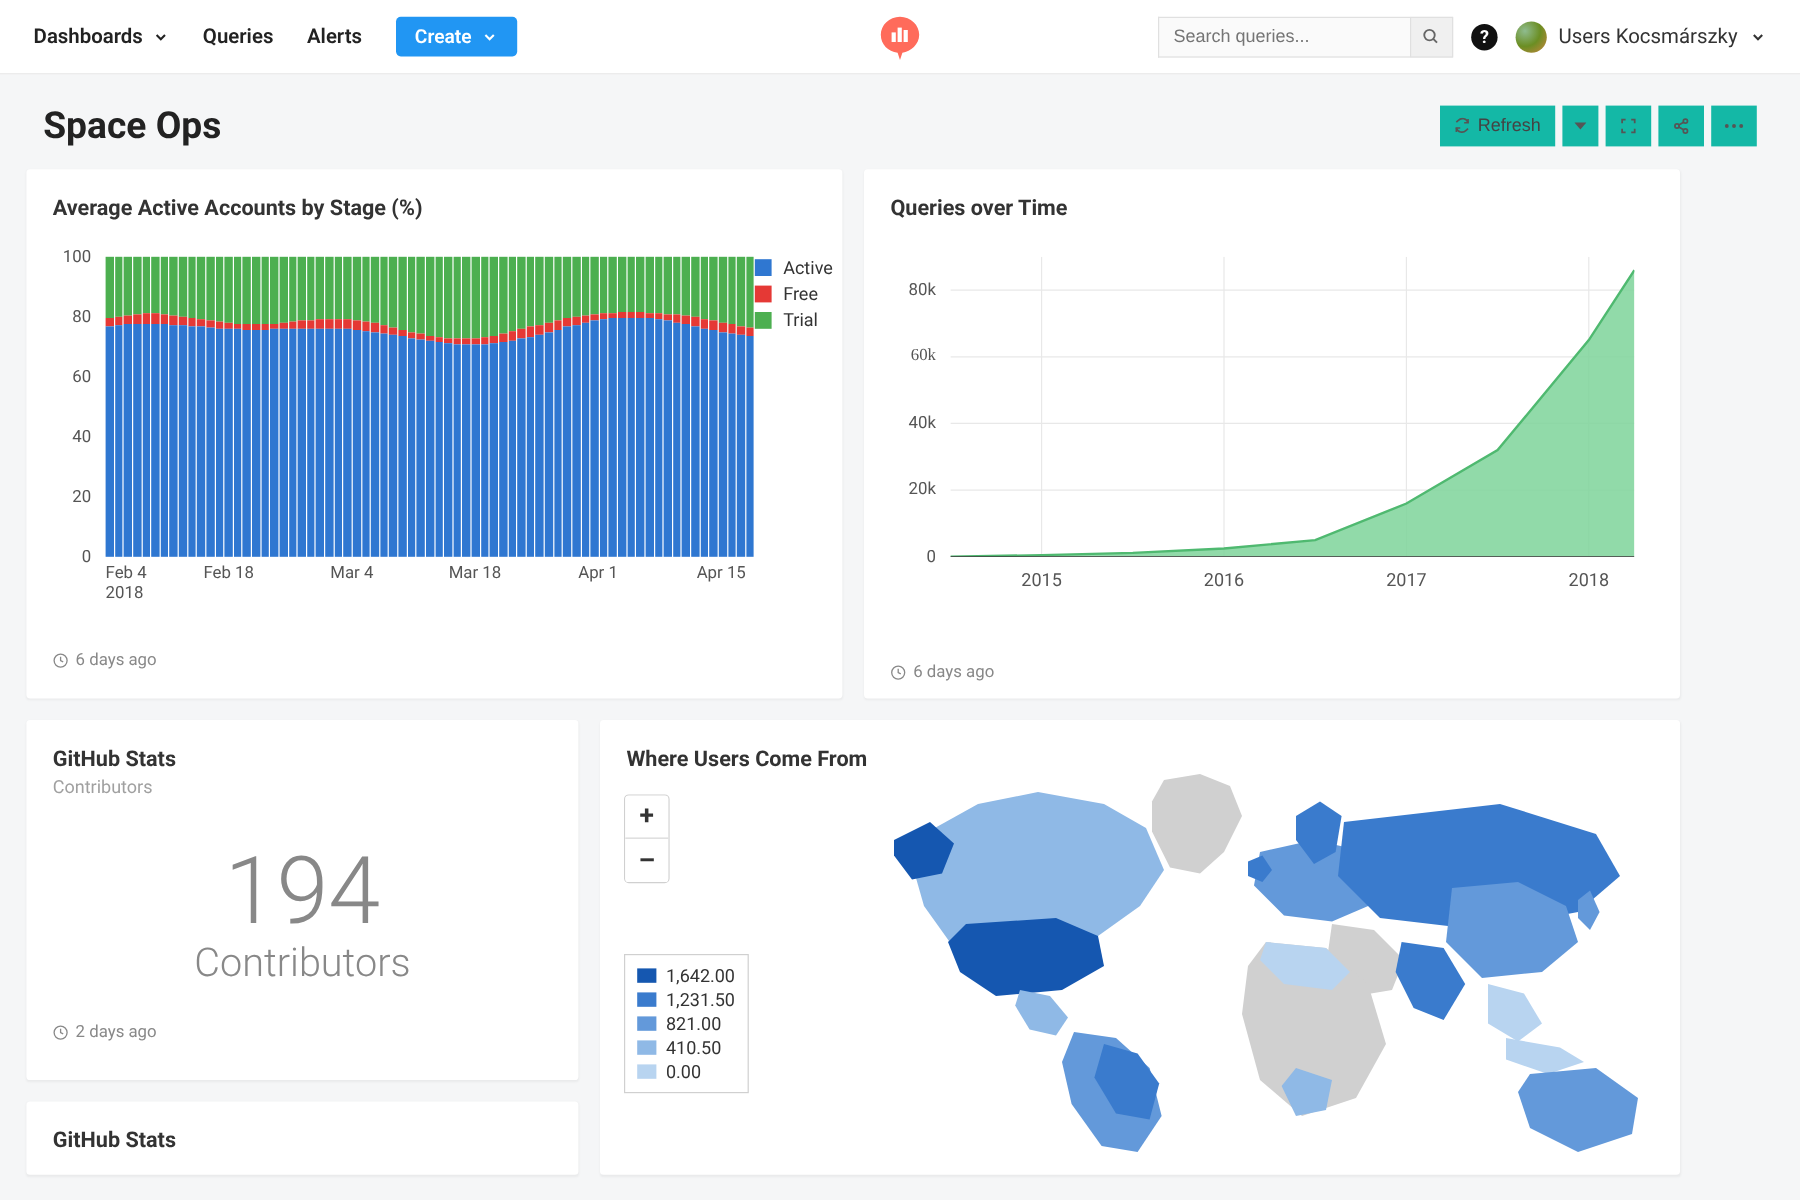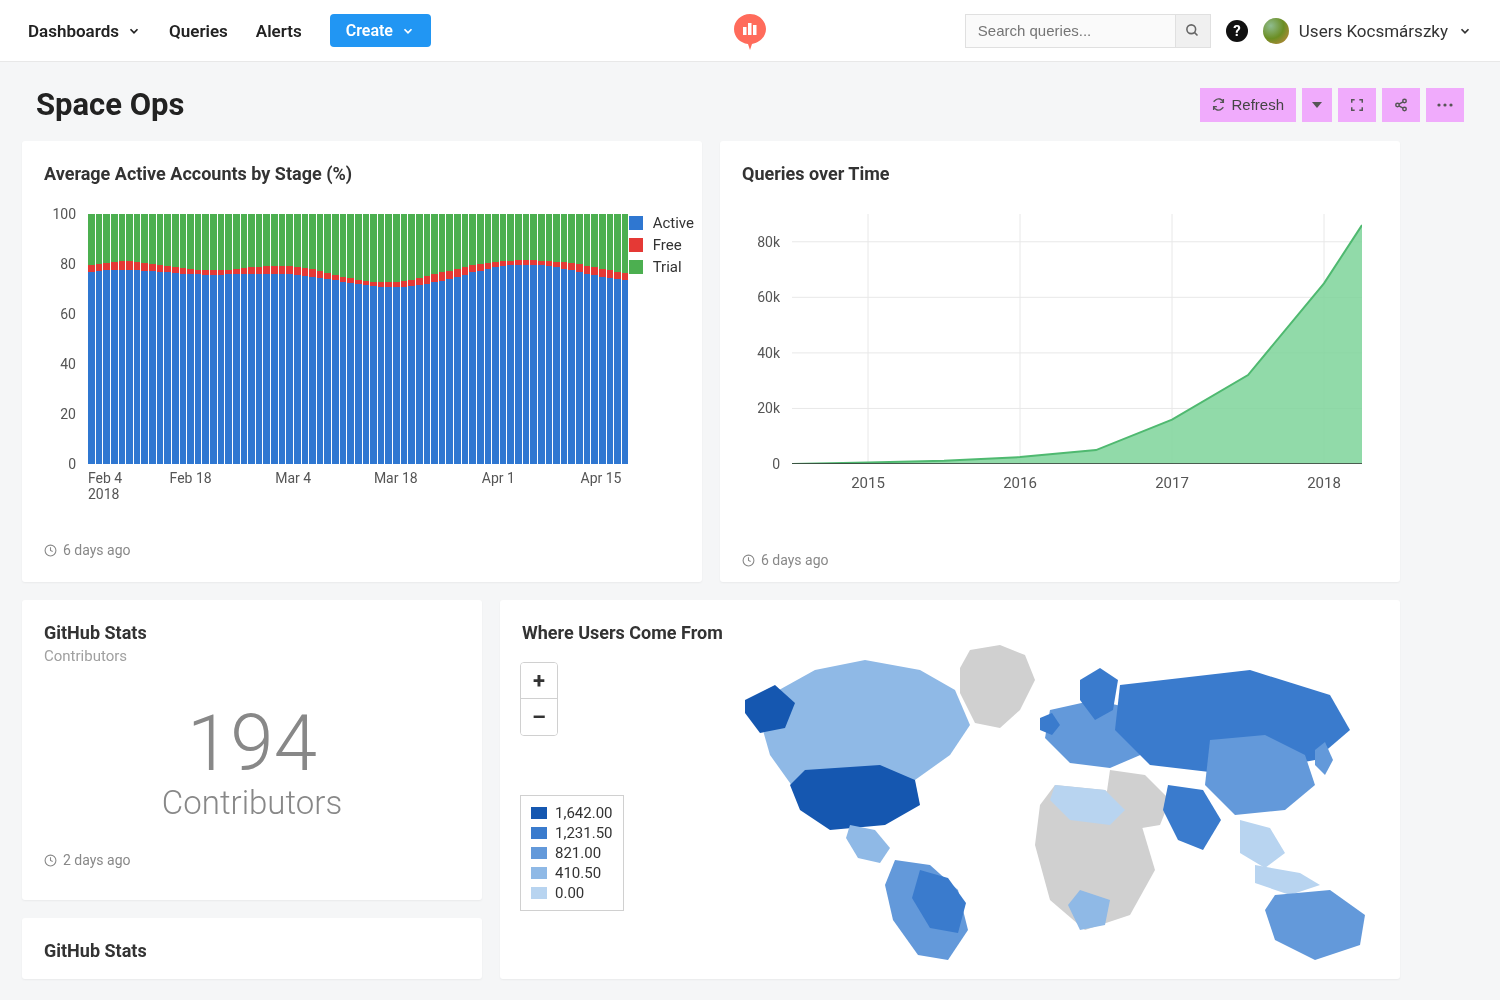--- a/index.html
+++ b/index.html
@@ -18,21 +18,21 @@
 .search-btn { width: 36px; height: 34px; border: 1px solid #e0e0e0; background: #f0f0f0; display: flex; align-items: center; justify-content: center; cursor: pointer; }
 .help-icon { width: 24px; height: 24px; cursor: pointer; }
 .user-block { display: flex; align-items: center; gap: 10px; cursor: pointer; }
 .avatar { width: 26px; height: 26px; border-radius: 50%; background: radial-gradient(circle at 30% 30%, #8fbc8f, #6b8e23 50%, #cd853f); }
 .user-name { font-size: 17px; color: #333; }
 
 
 .page-header { display: flex; align-items: center; padding: 24px 36px 18px; }
 .page-title { font-size: 31px; font-weight: 700; color: #222; }
 .actions { margin-left: auto; display: flex; gap: 6px; }
-.action-btn { height: 34px; background: #f0abfc; border: none; display: flex; align-items: center; justify-content: center; padding: 0 12px; font-size: 15px; color: #444; cursor: pointer; gap: 6px; }
+.action-btn { height: 34px; background: #14b8a6; border: none; display: flex; align-items: center; justify-content: center; padding: 0 12px; font-size: 15px; color: #444; cursor: pointer; gap: 6px; }
 .action-btn.icon-only { width: 38px; padding: 0; }
 .action-btn.caret { width: 30px; padding: 0; }
 
 
 .grid { display: grid; grid-template-columns: 680px 680px; gap: 18px; padding: 0 22px; }
 .card { background: #fff; border-radius: 3px; padding: 22px 22px 14px; box-shadow: 0 1px 2px rgba(0,0,0,0.05); position: relative; }
 .card-title { font-size: 18px; font-weight: 700; color: #333; margin-bottom: 4px; }
 .card-sub { font-size: 15px; color: #a0a0a0; }
 .timestamp { display: flex; align-items: center; gap: 6px; font-size: 14px; color: #888; margin-top: 18px; }
 
@@ -576,21 +576,21 @@
     </div>
   </div>
 
   <div class="card">
     <div class="card-title">Queries over Time</div>
     <div class="chart2">
       <div class="chart2-axis-y" id="c2-yaxis">
           <span style="top: 250px;">0</span>
           <span style="top: 194.444px;">20k</span>
           <span style="top: 138.889px;">40k</span>
-          <span style="top: 83.3333px;">60k</span>
+          <span style="top: 83.3333px; font-family: Liberation Serif, serif;">60k</span>
           <span style="top: 27.7778px;">80k</span>
         </div>
       <svg class="chart2-plot" id="c2-plot" viewBox="0 0 570 250" preserveAspectRatio="none">
           <g class="chart2-grid">
             <line x1="0" y1="250" x2="570" y2="250"></line>
             <line x1="0" y1="194.44444444444446" x2="570" y2="194.44444444444446"></line>
             <line x1="0" y1="138.8888888888889" x2="570" y2="138.8888888888889"></line>
             <line x1="0" y1="83.33333333333334" x2="570" y2="83.33333333333334"></line>
             <line x1="0" y1="27.7777777777778" x2="570" y2="27.7777777777778"></line>
             <line x1="76" y1="0" x2="76" y2="250"></line>

